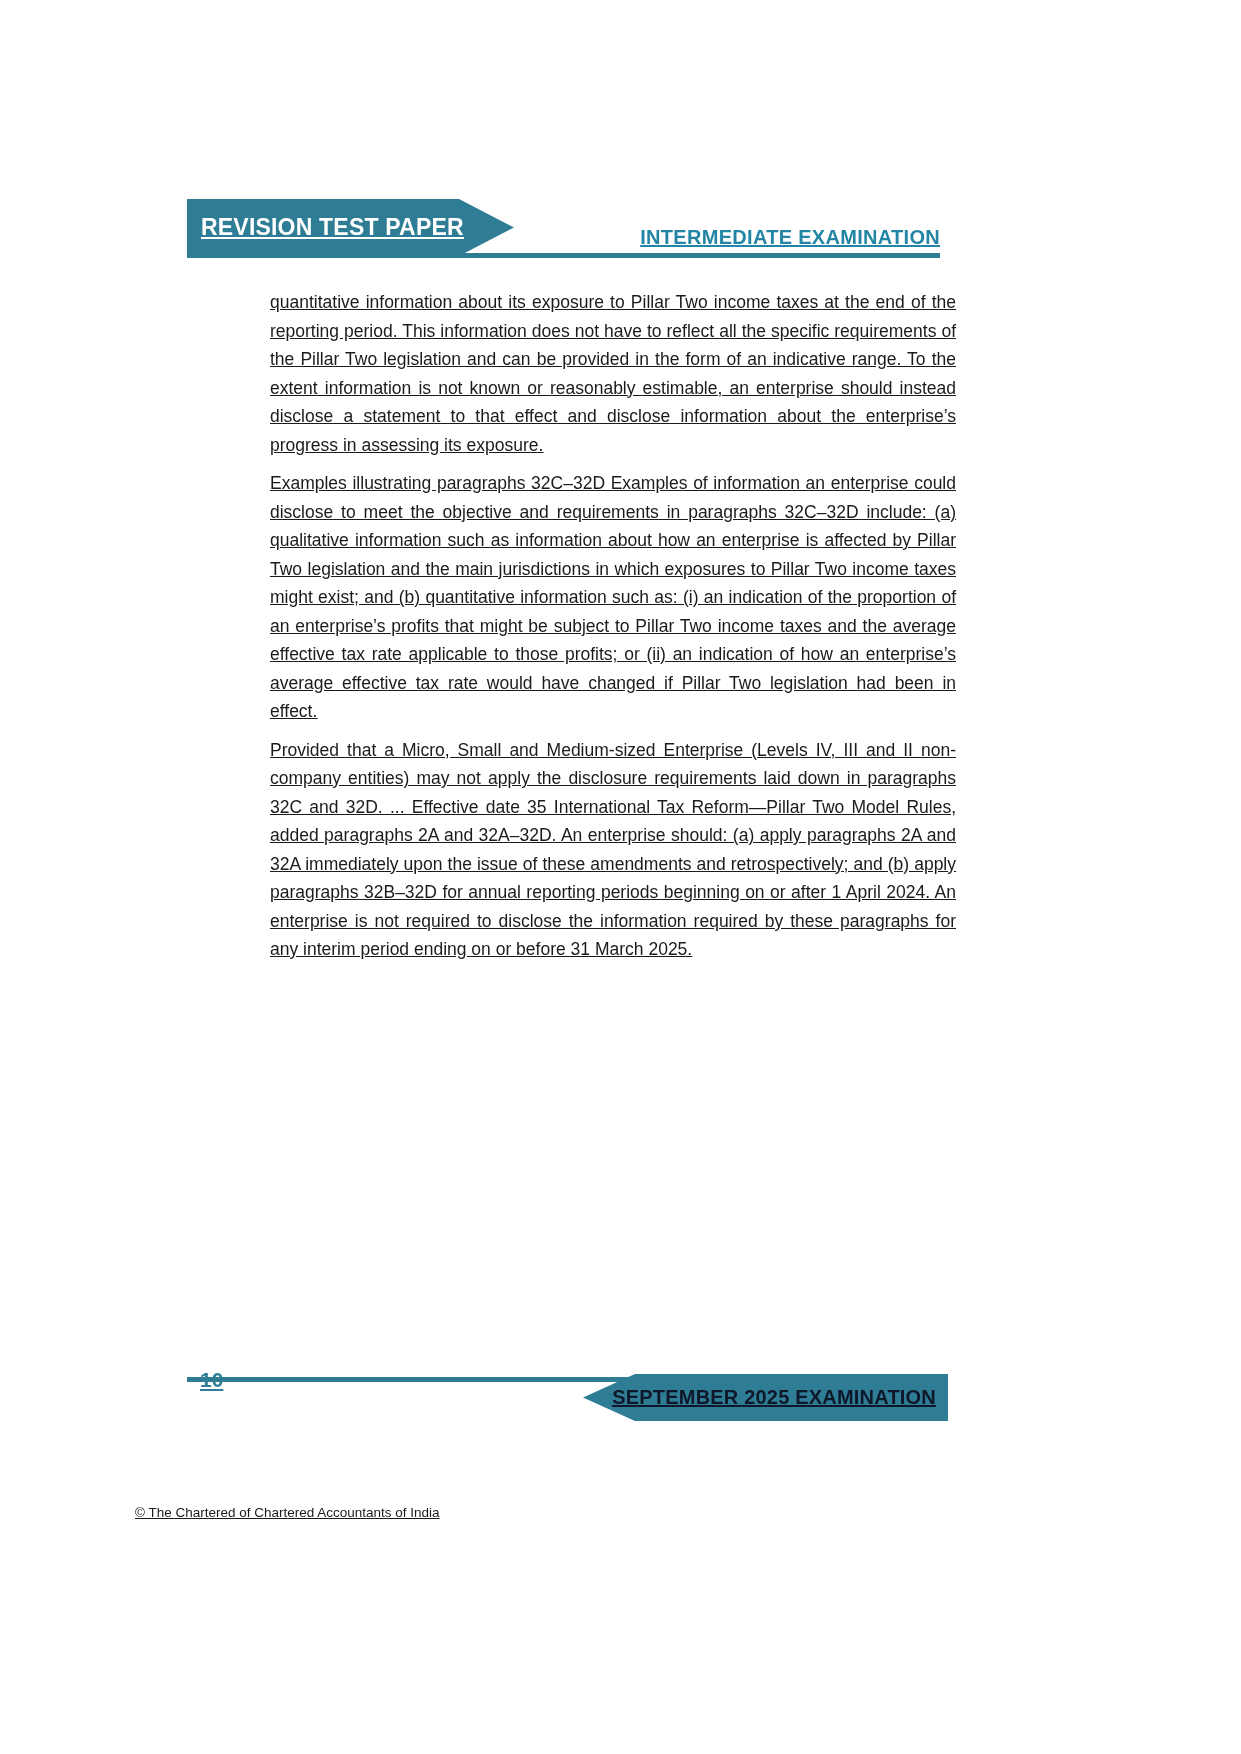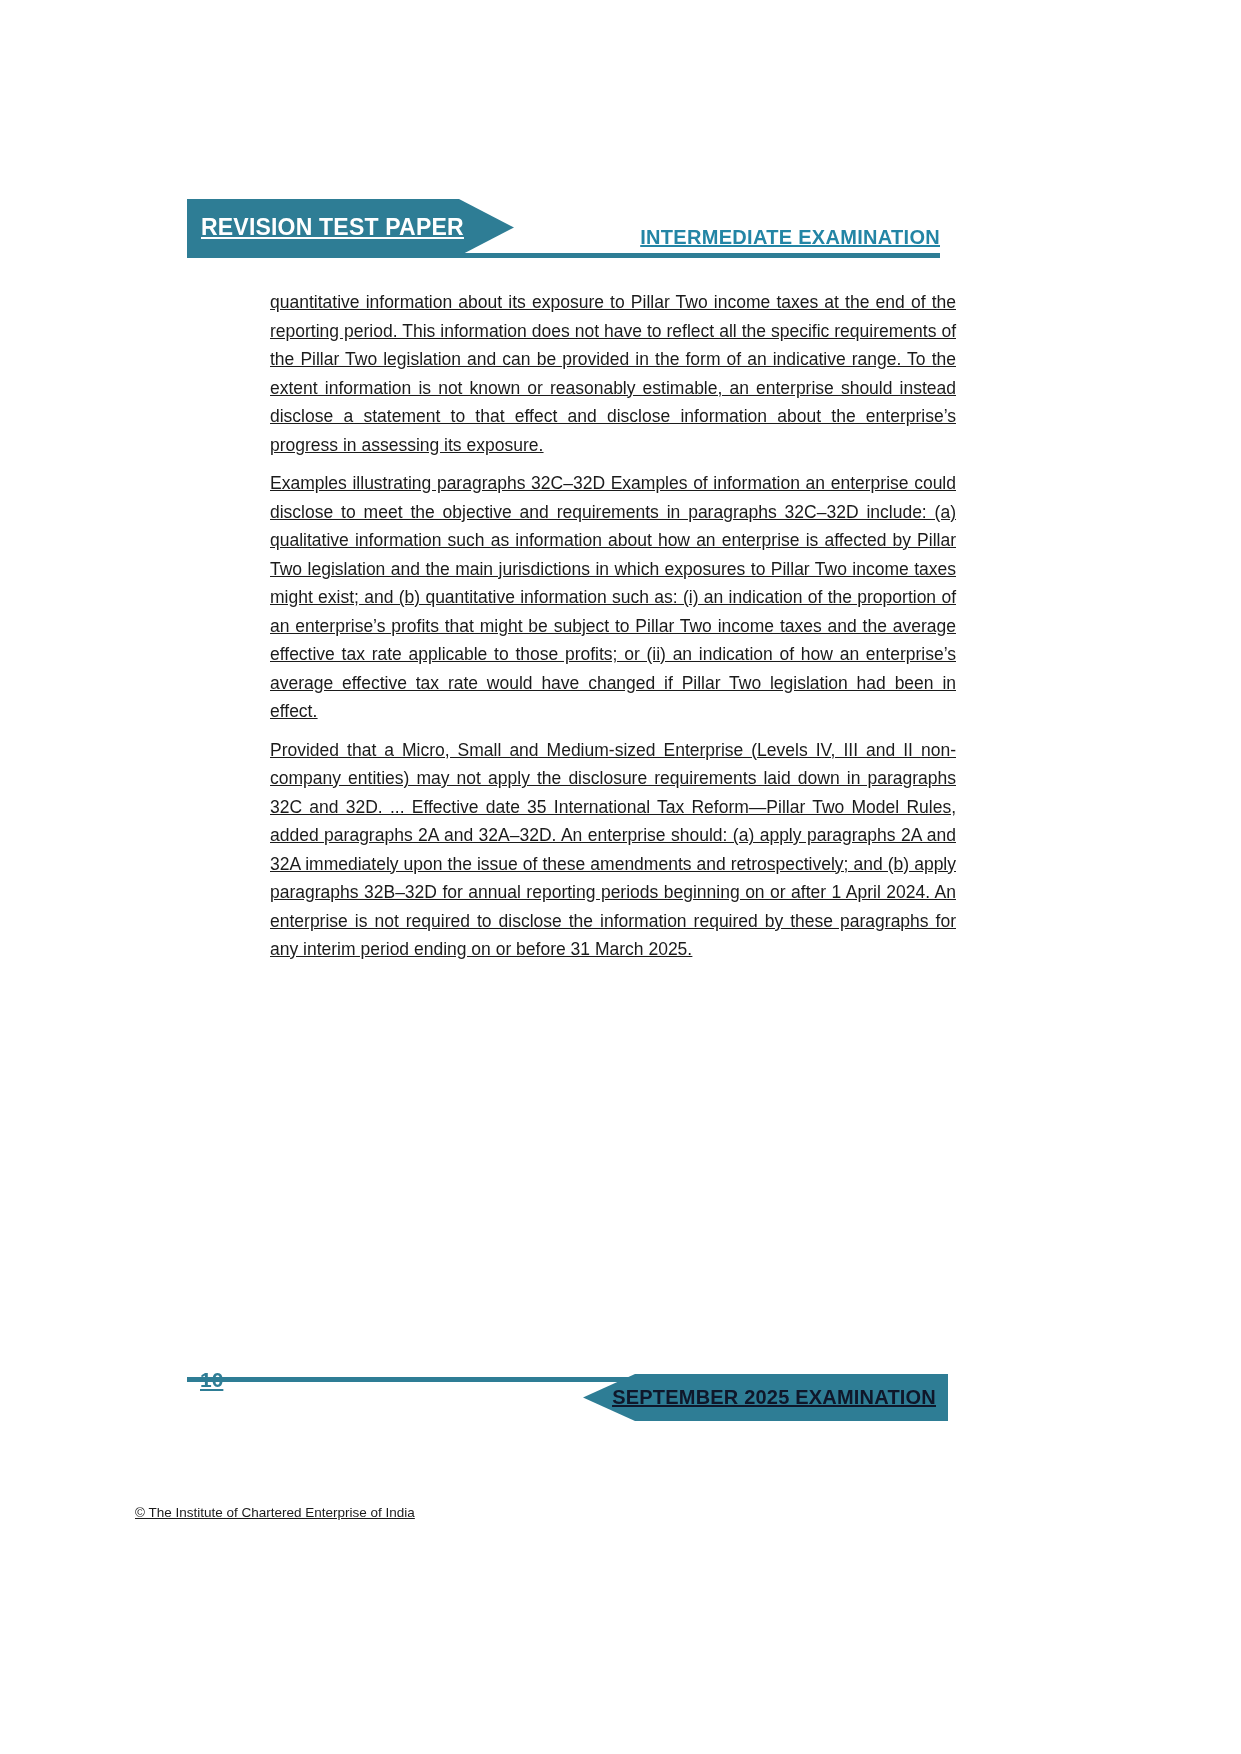--- a/index.html
+++ b/index.html
@@ -137,15 +137,15 @@
   </div>
 
   <div class="page-number">10</div>
 
   <div class="footer-banner">
     <span>SEPTEMBER 2025 EXAMINATION</span>
   </div>
 
   <div class="footer-rule"></div>
 
-  <div class="copyright">© The Institute of Chartered Enterprise of India</div>
+  <div class="copyright">© The Chartered of Chartered Accountants of India</div>
 
 </div>
 
 </body></html>

